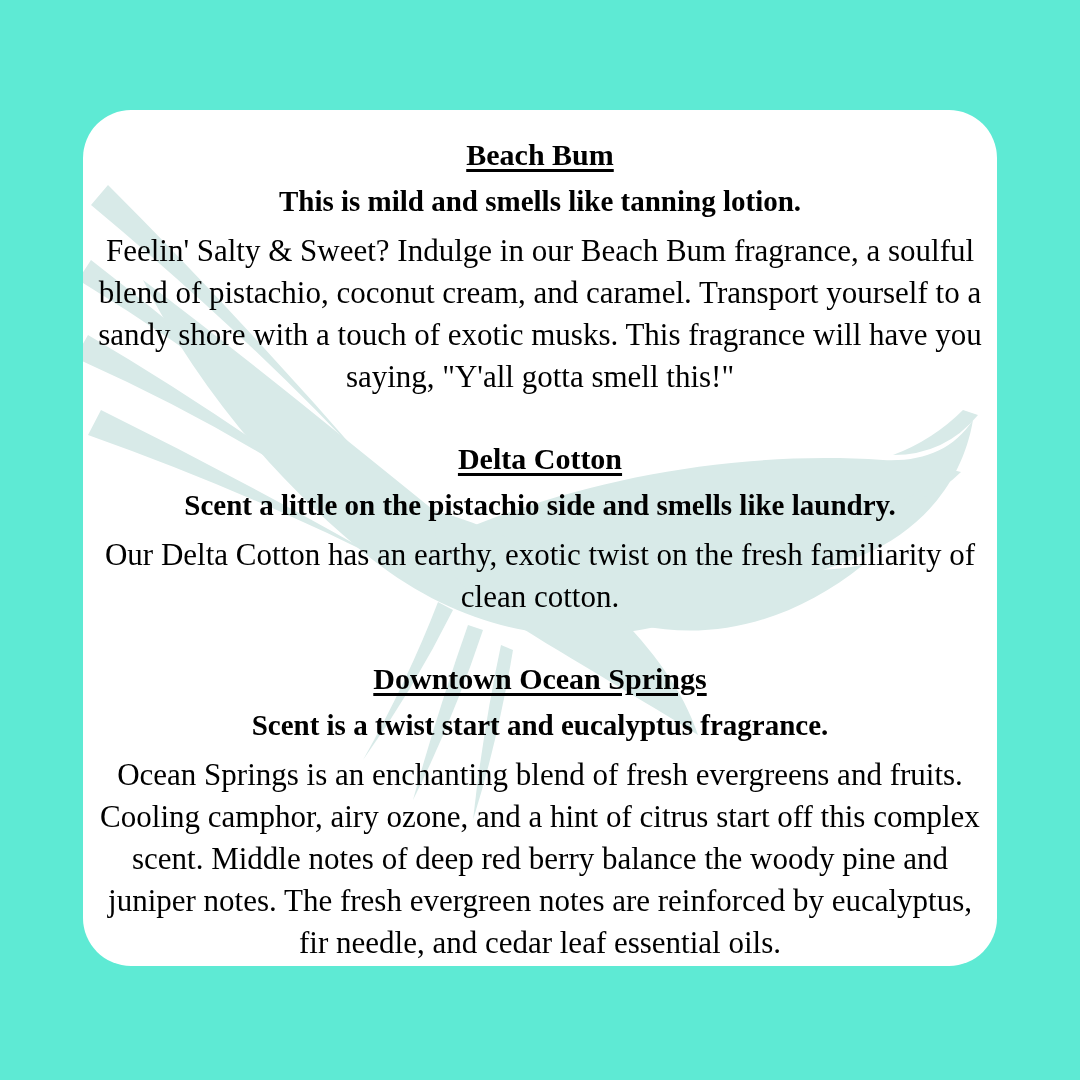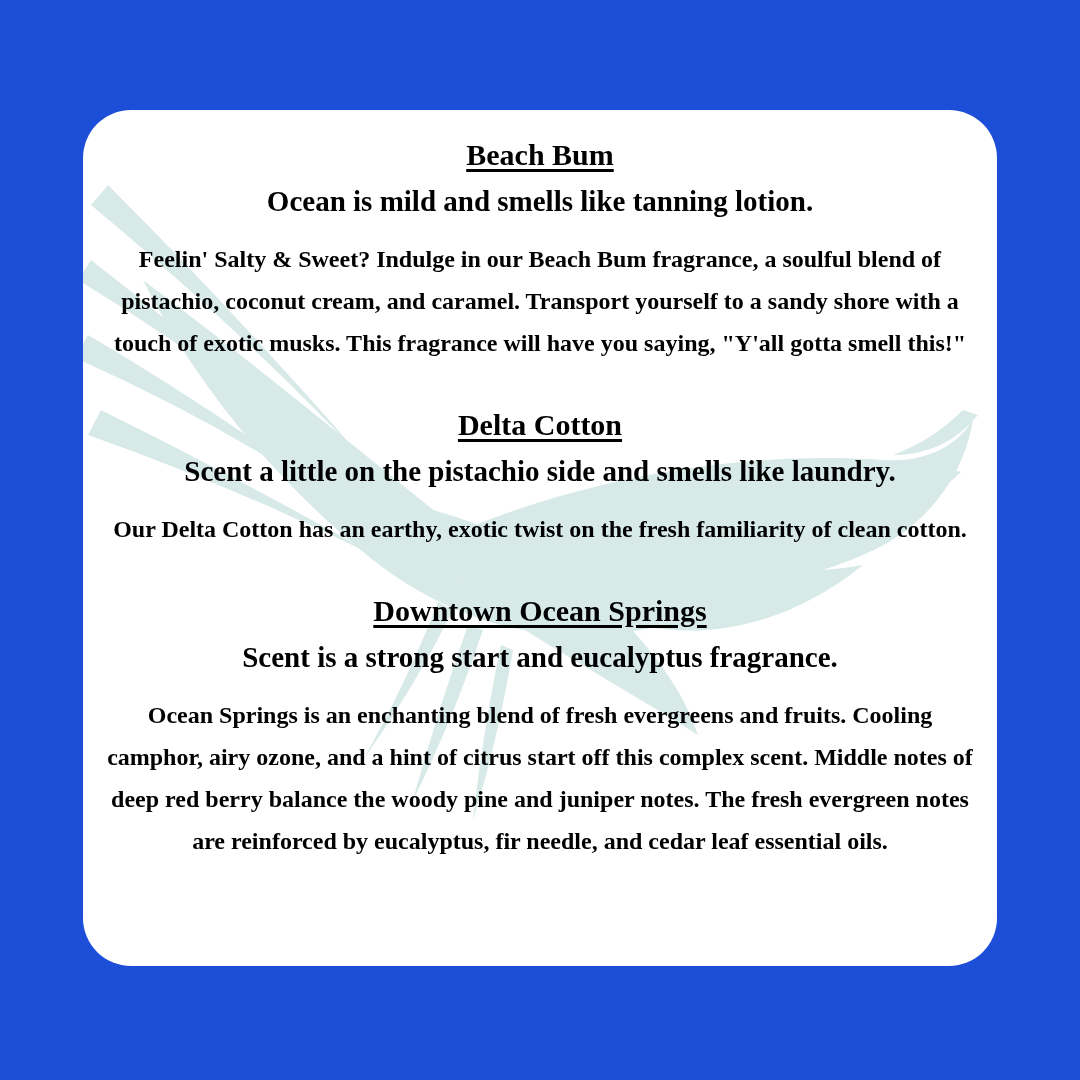--- a/index.html
+++ b/index.html
@@ -6,21 +6,21 @@
     margin: 0;
     padding: 0;
     width: 1080px;
     height: 1080px;
     overflow: hidden;
   }
   .stage {
     position: relative;
     width: 1080px;
     height: 1080px;
-    background: #1d4ed8;
+    background: #5eead4;
   }
   .card {
     position: absolute;
     left: 83px;
     top: 110px;
     width: 914px;
     height: 856px;
     background: #ffffff;
     border-radius: 48px;
     overflow: hidden;
@@ -58,25 +58,25 @@
     margin: 0 0 4px 0;
     font-size: 29px;
     line-height: 42px;
     font-weight: bold;
   }
   .subtitle .u {
     text-decoration-thickness: 3px;
     text-underline-offset: 3px;
   }
   .body-text {
-    margin: 16px auto;
+    margin: 8px auto;
     max-width: 886px;
-    font-size: 24px;
+    font-size: 31px;
     line-height: 42px;
-    font-weight: bold;
+    font-weight: normal;
   }
 </style>
 </head>
 <body>
 
 <div class="stage">
   <div class="card">
 
     <svg class="watermark" viewBox="0 0 914 856" preserveAspectRatio="none" xmlns="http://www.w3.org/2000/svg">
       <g fill="#d8eae8">
@@ -100,31 +100,31 @@
         <path d="M400,520 Q370,610 330,690 Q355,600 385,515 Z"></path>
         <path d="M430,540 Q415,630 390,710 Q400,620 418,535 Z"></path>
         <path d="M370,500 Q330,580 280,650 Q325,570 355,492 Z"></path>
       </g>
     </svg>
 
     <div class="content">
 
       <div class="section">
         <h2 class="title">Beach Bum</h2>
-        <p class="subtitle"><span>Ocean is </span><span class="u">mild</span><span> and smells like tanning lotion.</span></p>
+        <p class="subtitle"><span>This is </span><span class="u">mild</span><span> and smells like tanning lotion.</span></p>
         <p class="body-text">Feelin' Salty &amp; Sweet? Indulge in our Beach Bum fragrance, a soulful blend of pistachio, coconut cream, and caramel. Transport yourself to a sandy shore with a touch of exotic musks. This fragrance will have you saying, "Y'all gotta smell this!"</p>
       </div>
 
       <div class="section">
         <h2 class="title">Delta Cotton</h2>
         <p class="subtitle"><span>Scent a little on the </span><span class="u">pistachio side</span><span> and smells like laundry.</span></p>
         <p class="body-text">Our Delta Cotton has an earthy, exotic twist on the fresh familiarity of clean cotton.</p>
       </div>
 
       <div class="section">
         <h2 class="title">Downtown Ocean Springs</h2>
-        <p class="subtitle"><span>Scent is a </span><span class="u">strong</span><span> start and eucalyptus fragrance.</span></p>
+        <p class="subtitle"><span>Scent is a </span><span class="u">twist</span><span> start and eucalyptus fragrance.</span></p>
         <p class="body-text">Ocean Springs is an enchanting blend of fresh evergreens and fruits. Cooling camphor, airy ozone, and a hint of citrus start off this complex scent. Middle notes of deep red berry balance the woody pine and juniper notes. The fresh evergreen notes are reinforced by eucalyptus, fir needle, and cedar leaf essential oils.</p>
       </div>
 
     </div>
   </div>
 </div>
 
 </body></html>

